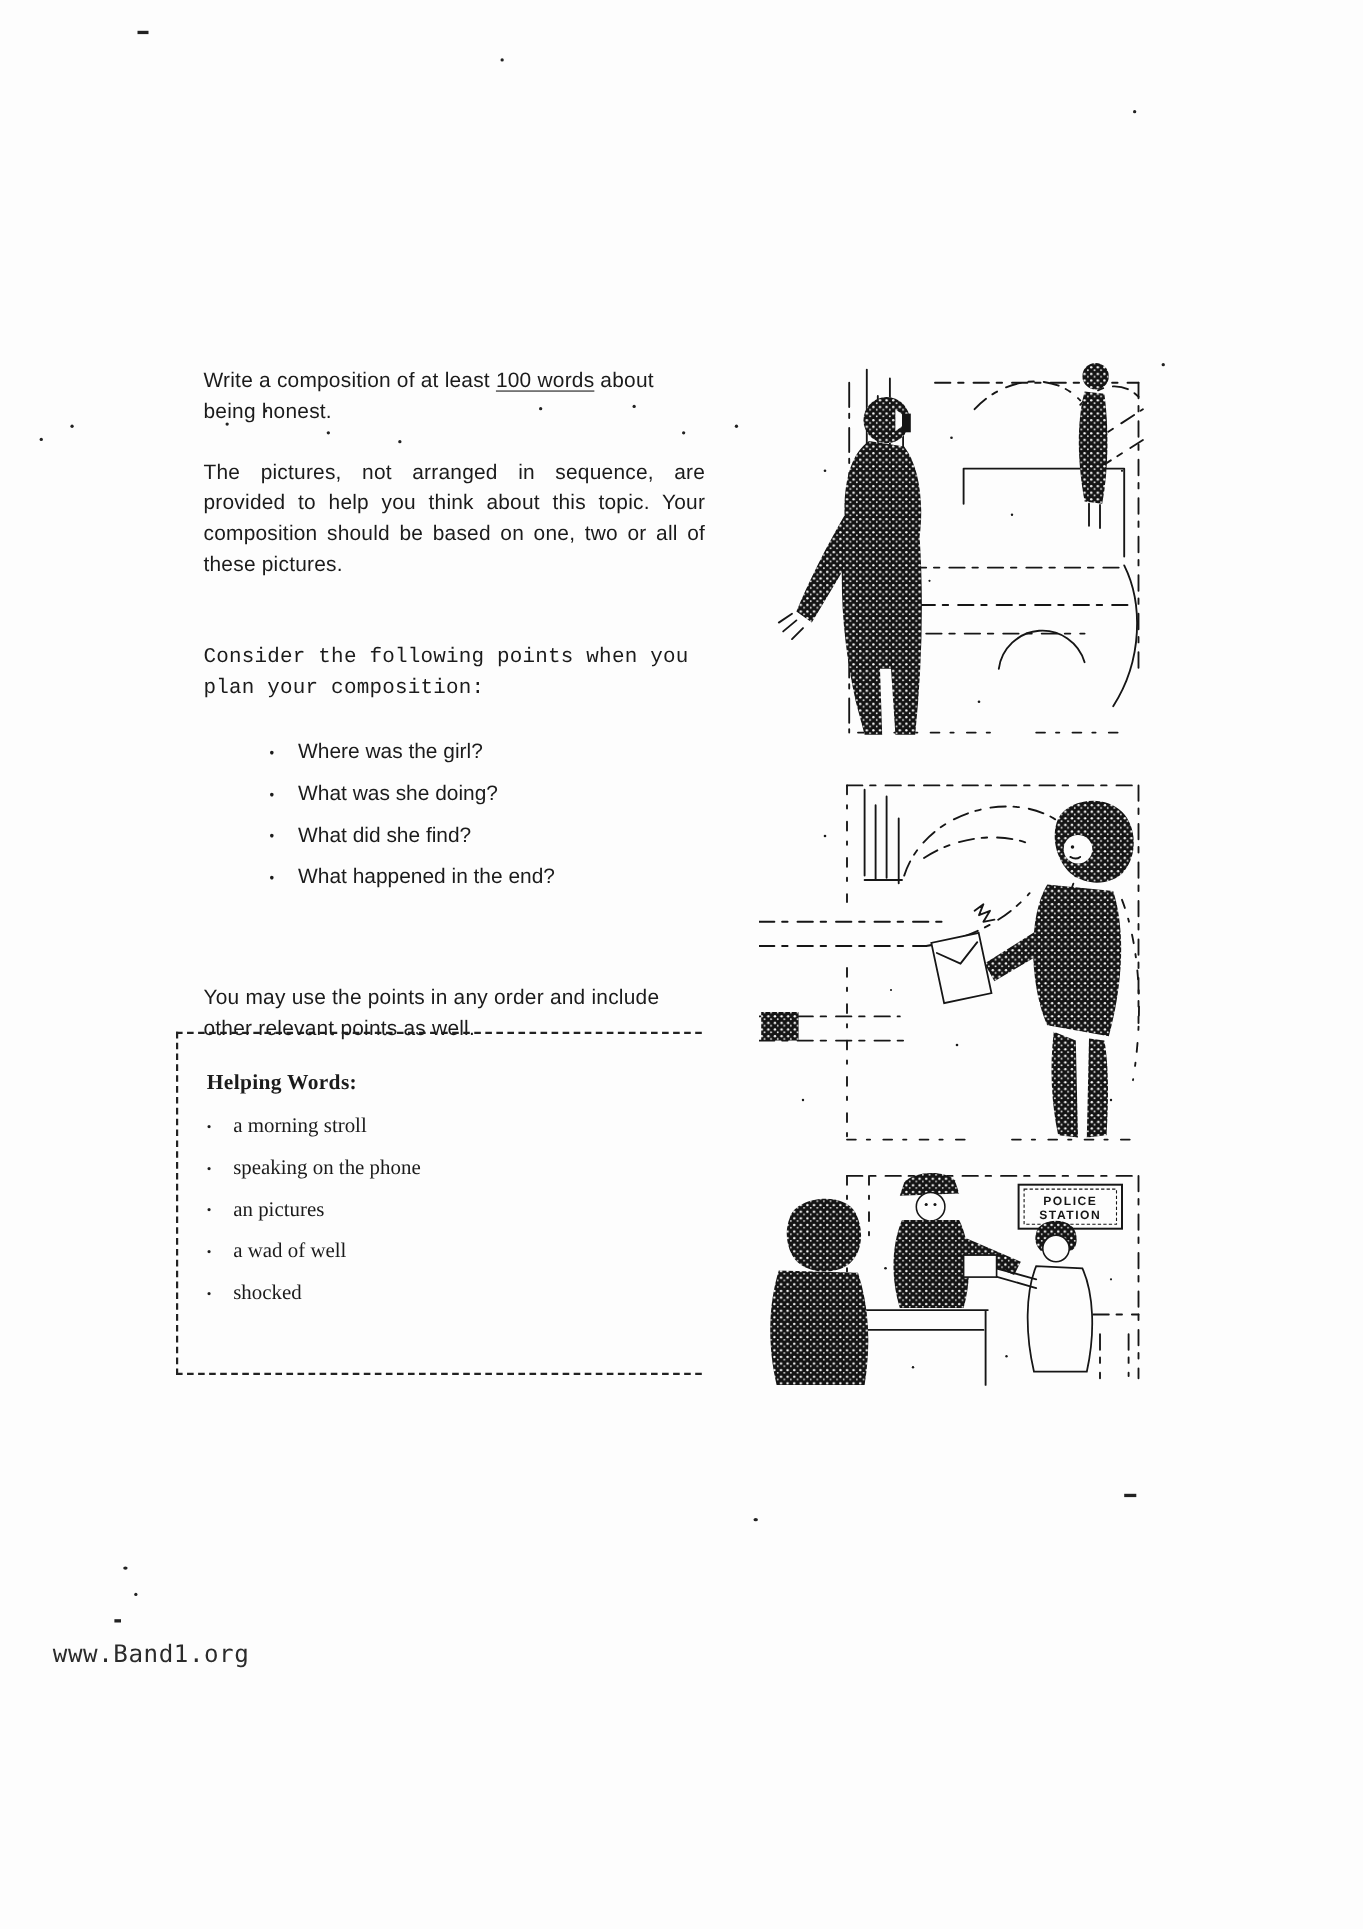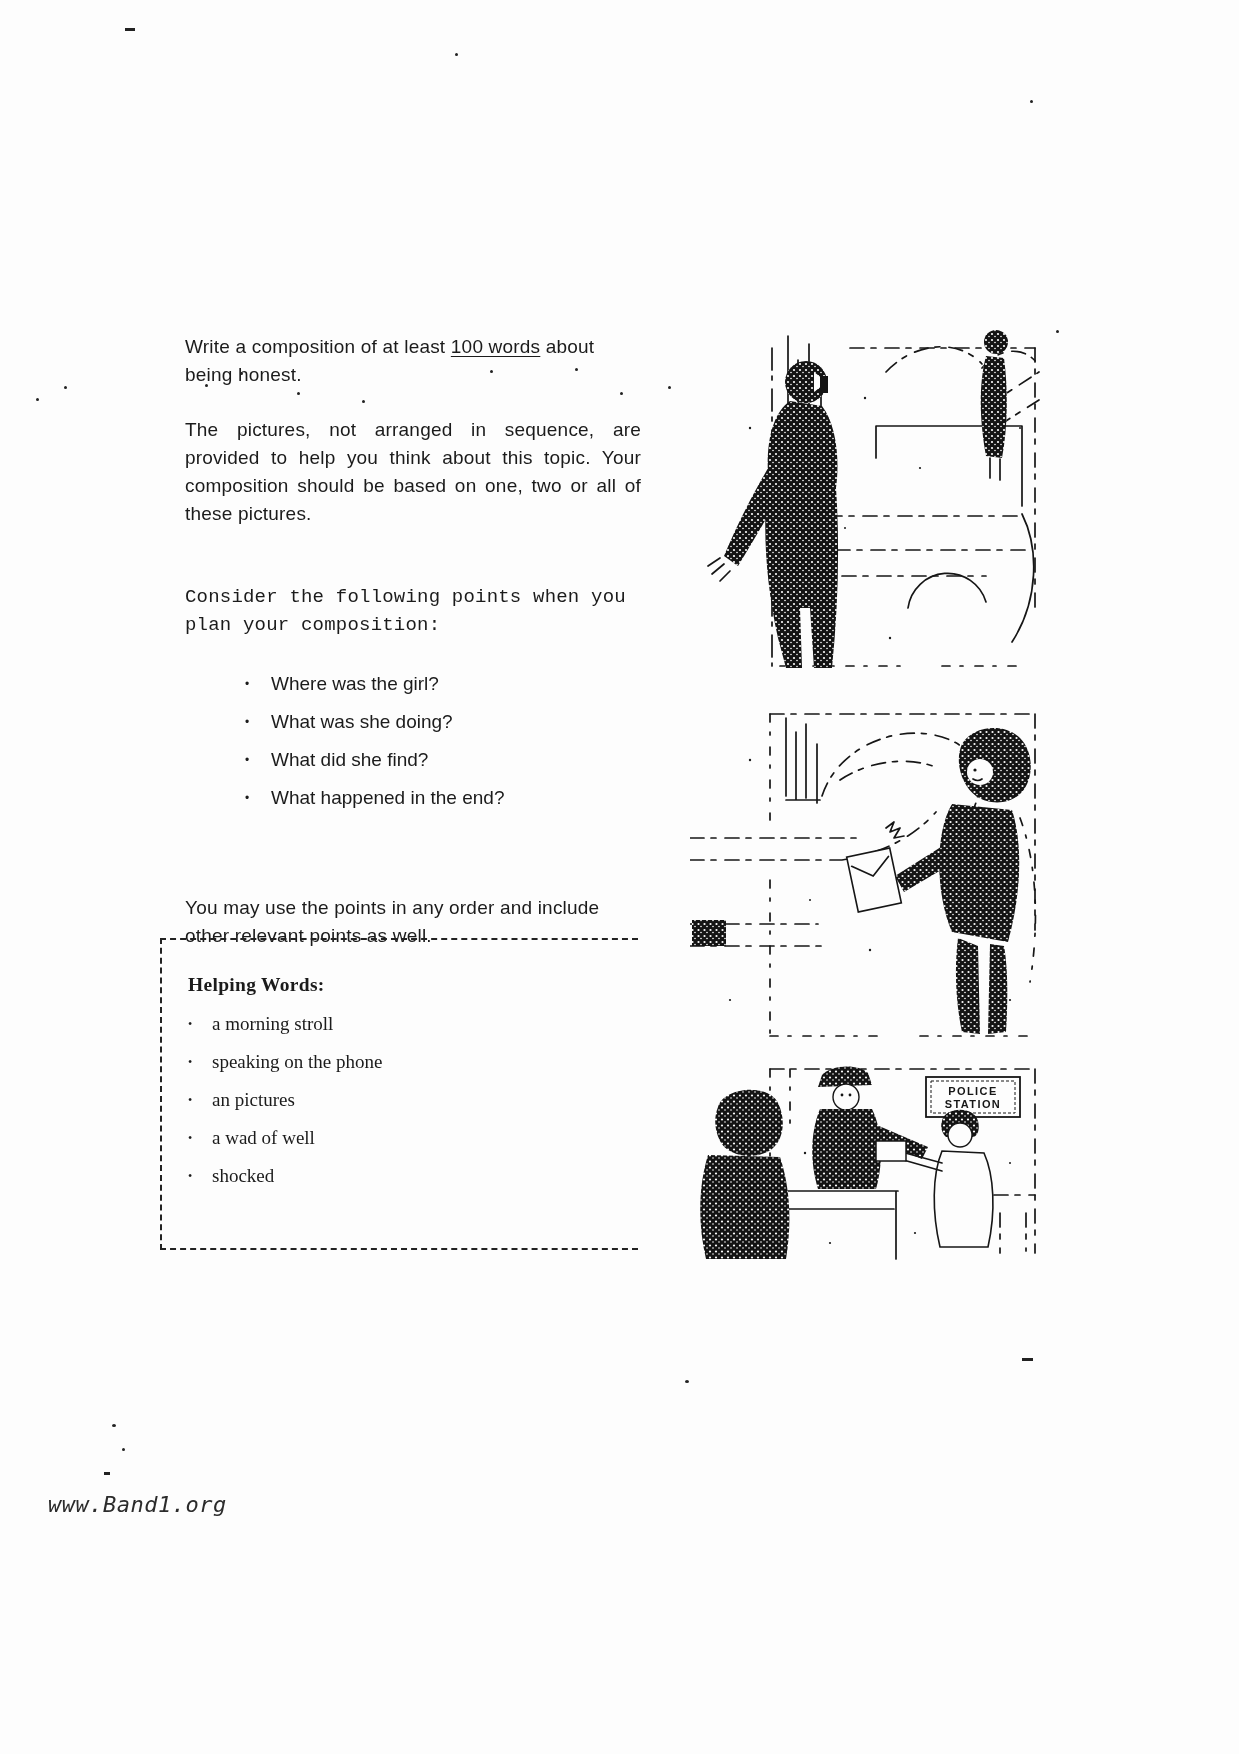--- a/index.html
+++ b/index.html
@@ -35,21 +35,21 @@
   .sk{stroke:#161616;fill:none;stroke-width:1.7;stroke-linecap:round;stroke-linejoin:round;}
   .d1{stroke-dasharray:22 6 4 9;}
   .d2{stroke-dasharray:14 7 5 9;}
   .d3{stroke-dasharray:8 10 3 12;}
   .signtext{font-family:"Liberation Sans", sans-serif;font-size:11px;font-weight:bold;letter-spacing:1.4px;fill:#161616;text-anchor:middle;}
   
   .speck{position:absolute;background:#222;border-radius:50%;}
   .dash{position:absolute;background:#222;}
   .footer{
     font-family:"DejaVu Sans Mono", monospace;
-    font-size:22px;color:#2b2b2b;letter-spacing:.5px;font-style:italic;
+    font-size:22px;color:#2b2b2b;letter-spacing:.5px;
   }
 </style>
 </head>
 <body>
 
 <div class="abs para" style="left:185px;top:333px;width:452px;">
   <span>Write a composition of at least </span><span class="u">100 words</span><span> about being honest.</span>
 </div>
 
 <div class="abs para just" style="left:185px;top:416px;width:456px;">The pictures, not arranged in sequence, are provided to help you think about this topic. Your composition should be based on one, two or all of these pictures.</div>

